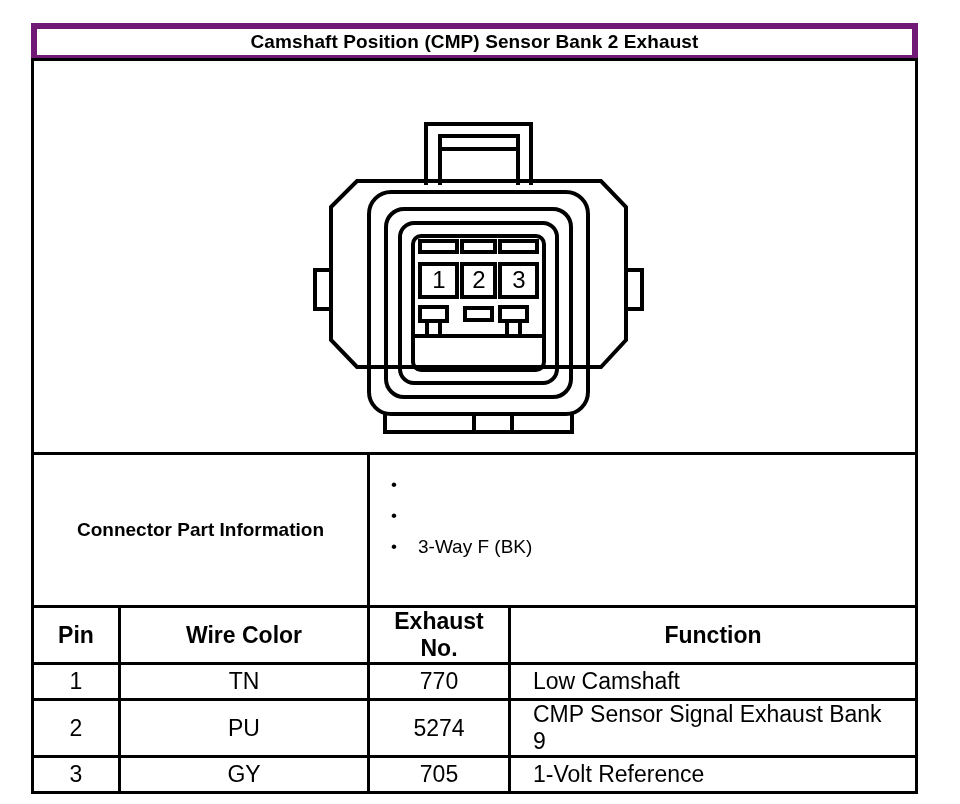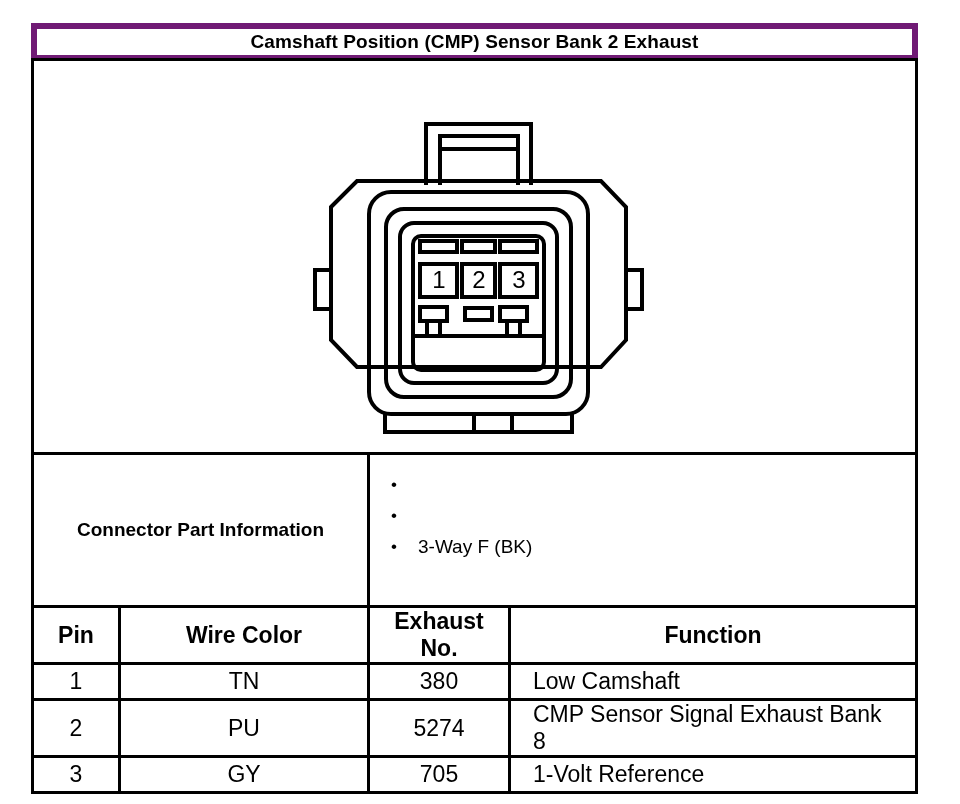--- a/index.html
+++ b/index.html
@@ -235,28 +235,28 @@
         <th class="col-pin">Pin</th>
         <th class="col-wire">Wire Color</th>
         <th class="col-circuit">Exhaust No.</th>
         <th class="col-function">Function</th>
       </tr>
     </thead>
     <tbody>
       <tr>
         <td class="cell-center">1</td>
         <td class="cell-center">TN</td>
-        <td class="cell-center">380</td>
+        <td class="cell-center">770</td>
         <td class="cell-left">Low Camshaft</td>
       </tr>
       <tr>
         <td class="cell-center">2</td>
         <td class="cell-center">PU</td>
         <td class="cell-center">5274</td>
-        <td class="cell-left">CMP Sensor Signal Exhaust Bank 8</td>
+        <td class="cell-left">CMP Sensor Signal Exhaust Bank 9</td>
       </tr>
       <tr>
         <td class="cell-center">3</td>
         <td class="cell-center">GY</td>
         <td class="cell-center">705</td>
         <td class="cell-left">1-Volt Reference</td>
       </tr>
     </tbody>
   </table>
 

